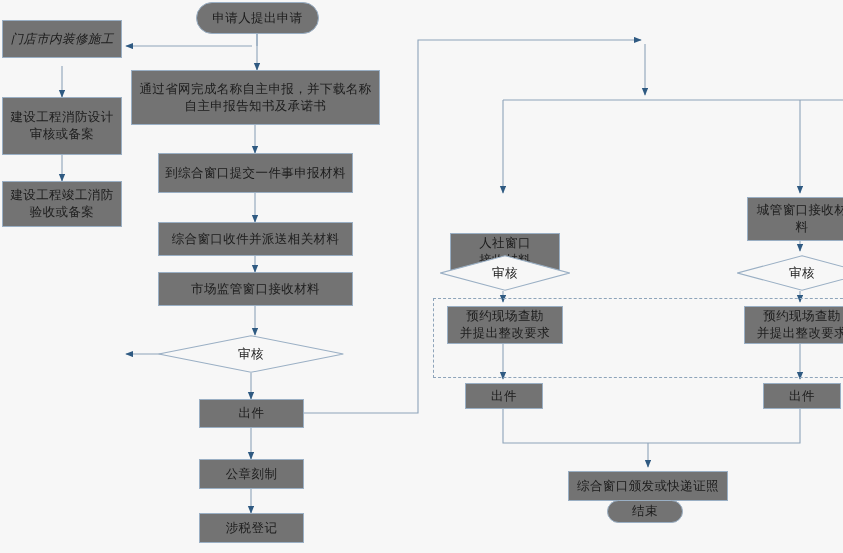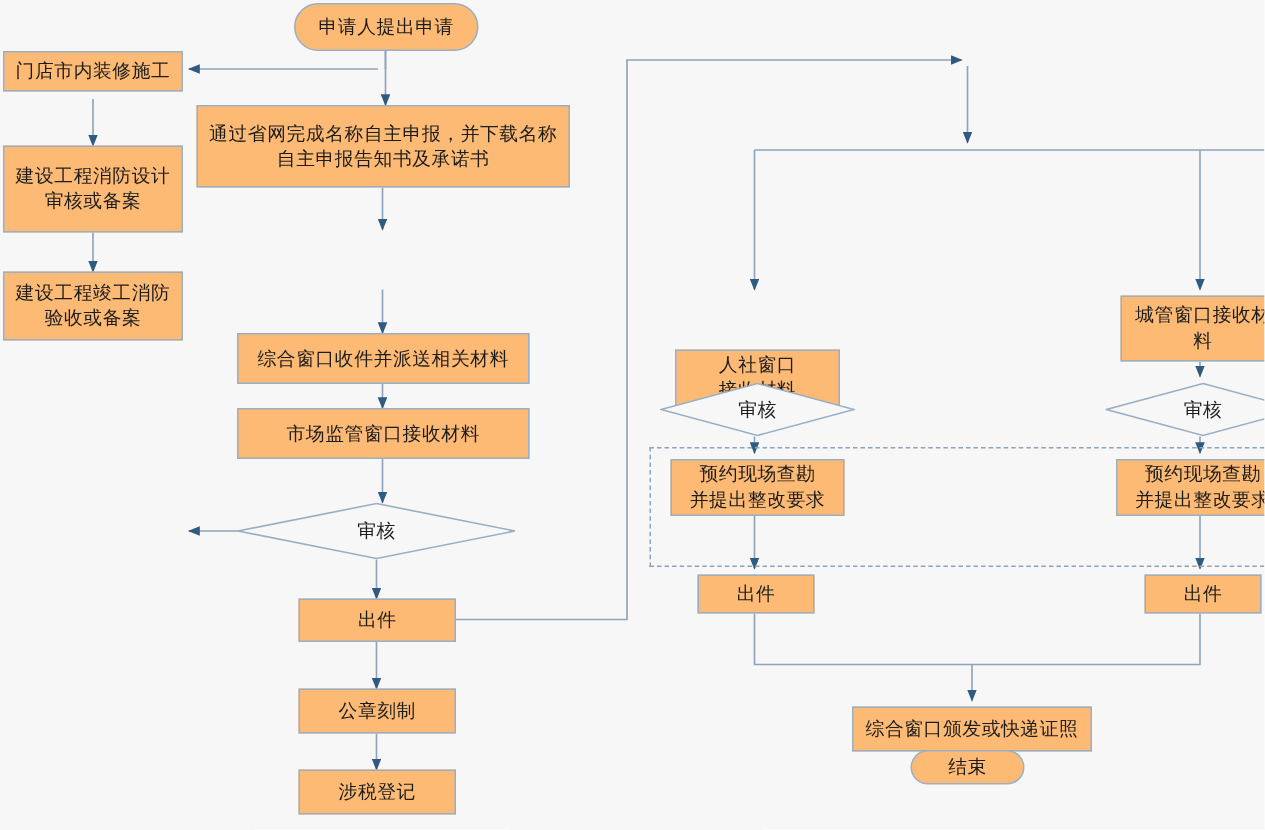--- a/index.html
+++ b/index.html
@@ -19,21 +19,21 @@
     position: absolute;
     left: 0;
     top: 0;
     width: 843px;
     height: 553px;
     pointer-events: none;
   }
   .node {
     position: absolute;
     box-sizing: border-box;
-    background: #fdba74;
+    background: #737373;
     border: 1px solid #9aafc4;
     display: flex;
     align-items: center;
     justify-content: center;
     text-align: center;
     color: #1c1c1c;
     font-size: 12.5px;
     line-height: 1.35;
     letter-spacing: 0.4px;
     padding: 2px 4px;
@@ -117,32 +117,35 @@
 
     </g>
   </svg>
 
   <div class="dashed-region" style="left:433px;top:298px;width:420px;height:80px;"></div>
 
   <div class="node terminator" style="left:196px;top:2px;width:123px;height:32px;">
     <span>申请人提出申请</span>
   </div>
 
-  <div class="node" style="left:2px;top:34px;width:120px;height:27px;">
+  <div class="node" style="left:2px;top:20px;width:120px;height:38px;font-style:italic;">
     <span>门店市内装修施工</span>
   </div>
 
   <div class="node" style="left:131px;top:70px;width:249px;height:55px;">
     <span>通过省网完成名称自主申报，并下载名称自主申报告知书及承诺书</span>
   </div>
 
   <div class="node" style="left:2px;top:97px;width:120px;height:58px;">
     <span>建设工程消防设计审核或备案</span>
   </div>
 
+  <div class="node" style="left:158px;top:153px;width:195px;height:40px;">
+    <span>到综合窗口提交一件事申报材料</span>
+  </div>
 
   <div class="node" style="left:2px;top:181px;width:120px;height:46px;">
     <span>建设工程竣工消防验收或备案</span>
   </div>
 
   <div class="node" style="left:450px;top:197px;width:110px;height:38px;white-space:pre-line;margin-top:36px;">
     <span>人社窗口
 接收材料</span>
   </div>
 

